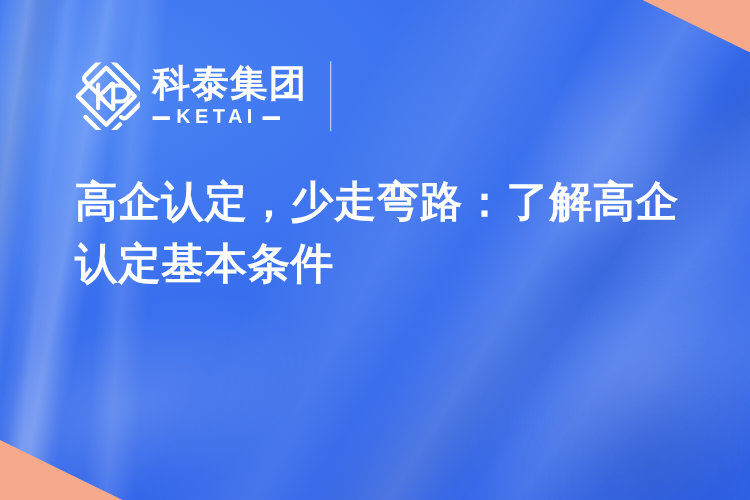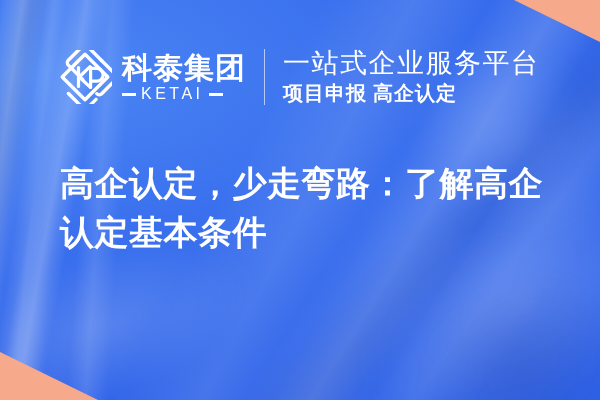--- a/index.html
+++ b/index.html
@@ -144,21 +144,21 @@
     margin-top: 3px;
   }
   .logo-dash {
     width: 14px;
     height: 3px;
     background: #ffffff;
     flex: 0 0 14px;
   }
   .logo-en {
     font-size: 16px;
-    font-weight: 400;
+    font-weight: 700;
     color: #ffffff;
     letter-spacing: 3.5px;
     line-height: 1;
     margin: 0 5px;
     white-space: nowrap;
   }
 
   .divider {
     width: 1px;
     height: 56px;
@@ -187,21 +187,21 @@
     color: #ffffff;
     letter-spacing: 1px;
     line-height: 1.25;
     margin-top: 2px;
     white-space: nowrap;
   }
 
   
   .headline {
     position: absolute;
-    top: 159px;
+    top: 138px;
     left: 60px;
     width: 500px;
     font-size: 34px;
     font-weight: 700;
     color: #ffffff;
     line-height: 1.45;
     letter-spacing: 0.5px;
   }
 </style>
 </head>
@@ -255,22 +255,18 @@
       <div class="logo-cn">科泰集团</div>
       <div class="logo-en-row">
         <span class="logo-dash"></span>
         <span class="logo-en">KETAI</span>
         <span class="logo-dash"></span>
       </div>
     </div>
 
     <div class="divider"></div>
 
-    <div class="tagline">
-      <div class="tagline-main">一站式企业服务平台</div>
-      <div class="tagline-sub">项目申报 高企认定</div>
-    </div>
 
   </div>
 
   <div class="headline">高企认定，少走弯路：了解高企认定基本条件</div>
 
 </div>
 
 </body></html>

